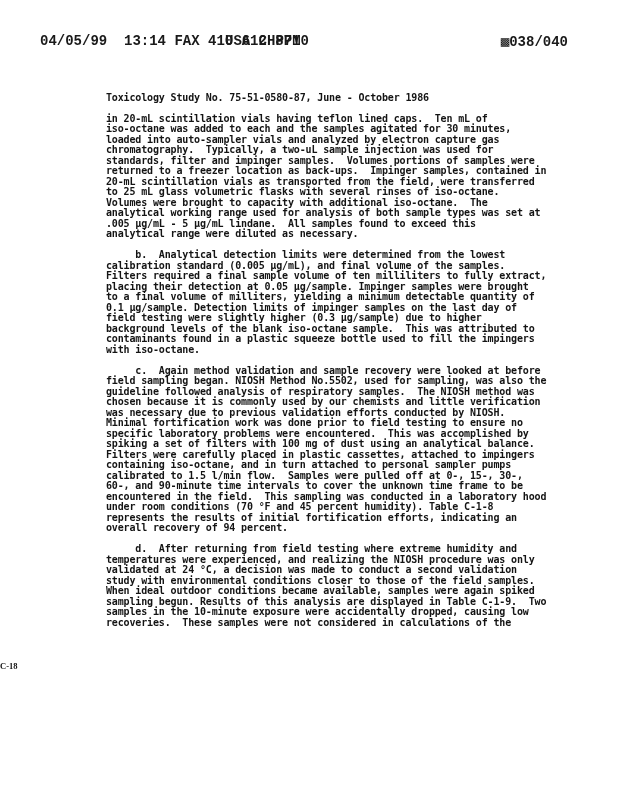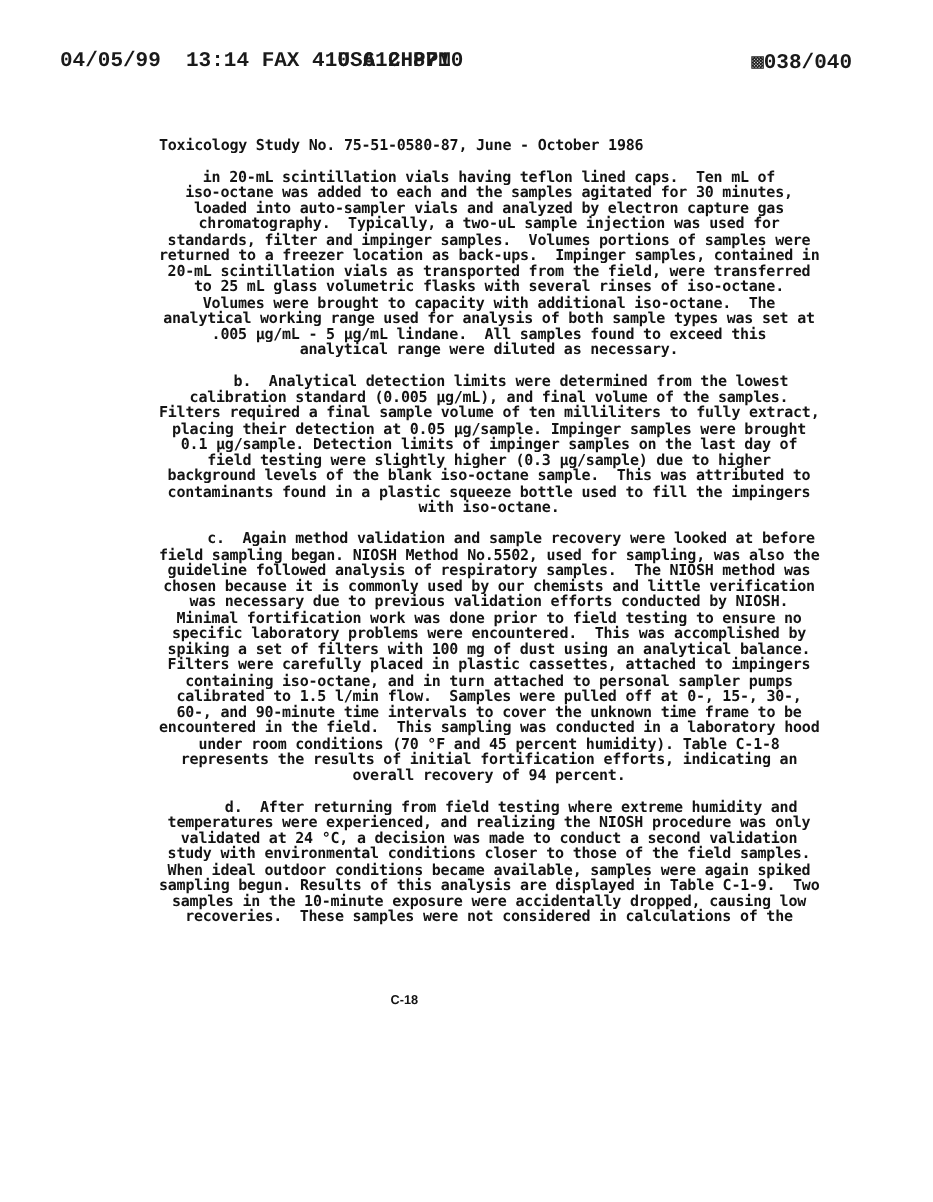--- a/index.html
+++ b/index.html
@@ -15,25 +15,25 @@
   .fax-header span { position: absolute; top: 0; white-space: pre; }
   .fh-date { left: 0; }
   .fh-org { left: 185px; text-align: right; }
   .fh-page { right: 12px; }
   .doc {
     position: absolute; left: 106px; top: 93px; width: 440px;
     font-family: "DejaVu Sans Mono", "Liberation Mono", monospace; font-size: 10px; line-height: 10.5px;
     letter-spacing: -0.15px; color: #141414; font-weight: 700;
   }
   .doc-title { margin: 0 0 10px 0; white-space: pre; }
-  .para { margin: 0 0 10.5px 0; text-align: center; }
+  .para { margin: 0 0 10.5px 0; }
   .line { white-space: pre; display: block; height: 10.5px; }
   .page-num {
-    position: absolute; top: 661px; left: 0; width: 539px; text-align: center;
-    font-family: Liberation Sans, sans-serif; font-size: 8.5px; font-weight: 600; color: #141414;
+    position: absolute; top: 661px; left: 0; width: 539px; text-align: left;
+    font-family: Liberation Serif, serif; font-size: 8.5px; font-weight: 600; color: #141414;
   }
 </style>
 </head>
 <body>
 
 <div class="fax-header">
   <span class="fh-date">04/05/99  13:14 FAX 410 612 8710</span>
   <span class="fh-org">USA CHPPM</span>
   <span class="fh-page">▩038/040</span>
 </div>
@@ -53,20 +53,21 @@
         <span class="line">Volumes were brought to capacity with additional iso-octane.  The</span>
         <span class="line">analytical working range used for analysis of both sample types was set at</span>
         <span class="line">.005 µg/mL - 5 µg/mL lindane.  All samples found to exceed this</span>
         <span class="line">analytical range were diluted as necessary.</span>
       </div>
       <div class="para">
         <span class="line">     b.  Analytical detection limits were determined from the lowest</span>
         <span class="line">calibration standard (0.005 µg/mL), and final volume of the samples.</span>
         <span class="line">Filters required a final sample volume of ten milliliters to fully extract,</span>
         <span class="line">placing their detection at 0.05 µg/sample. Impinger samples were brought</span>
+        <span class="line">to a final volume of milliters, yielding a minimum detectable quantity of</span>
         <span class="line">0.1 µg/sample. Detection limits of impinger samples on the last day of</span>
         <span class="line">field testing were slightly higher (0.3 µg/sample) due to higher</span>
         <span class="line">background levels of the blank iso-octane sample.  This was attributed to</span>
         <span class="line">contaminants found in a plastic squeeze bottle used to fill the impingers</span>
         <span class="line">with iso-octane.</span>
       </div>
       <div class="para">
         <span class="line">     c.  Again method validation and sample recovery were looked at before</span>
         <span class="line">field sampling began. NIOSH Method No.5502, used for sampling, was also the</span>
         <span class="line">guideline followed analysis of respiratory samples.  The NIOSH method was</span>

